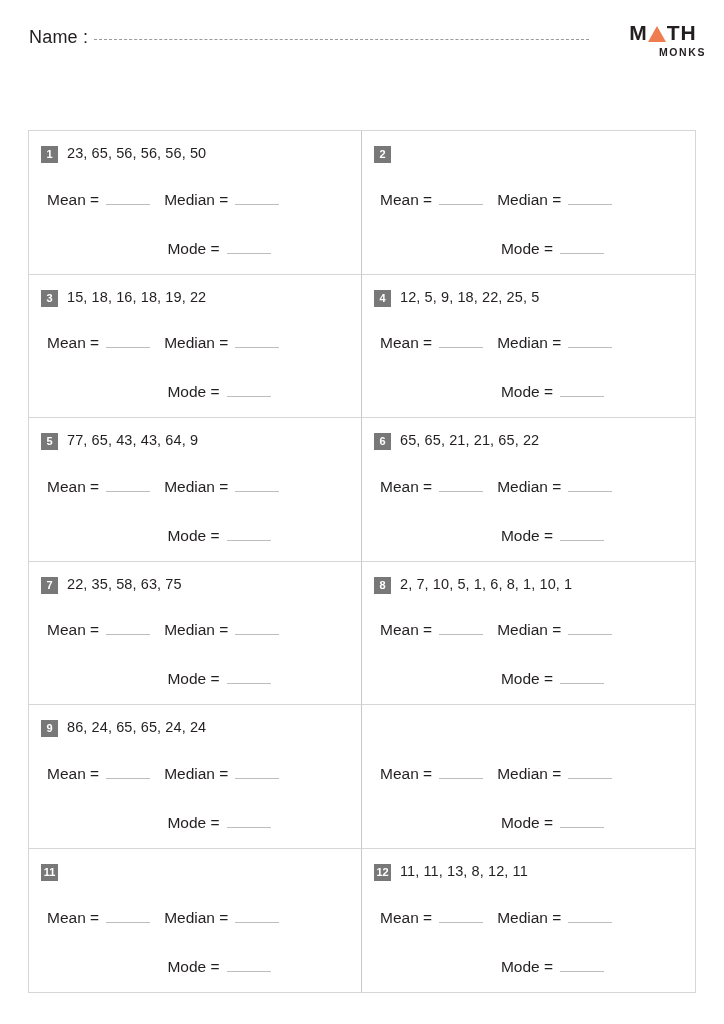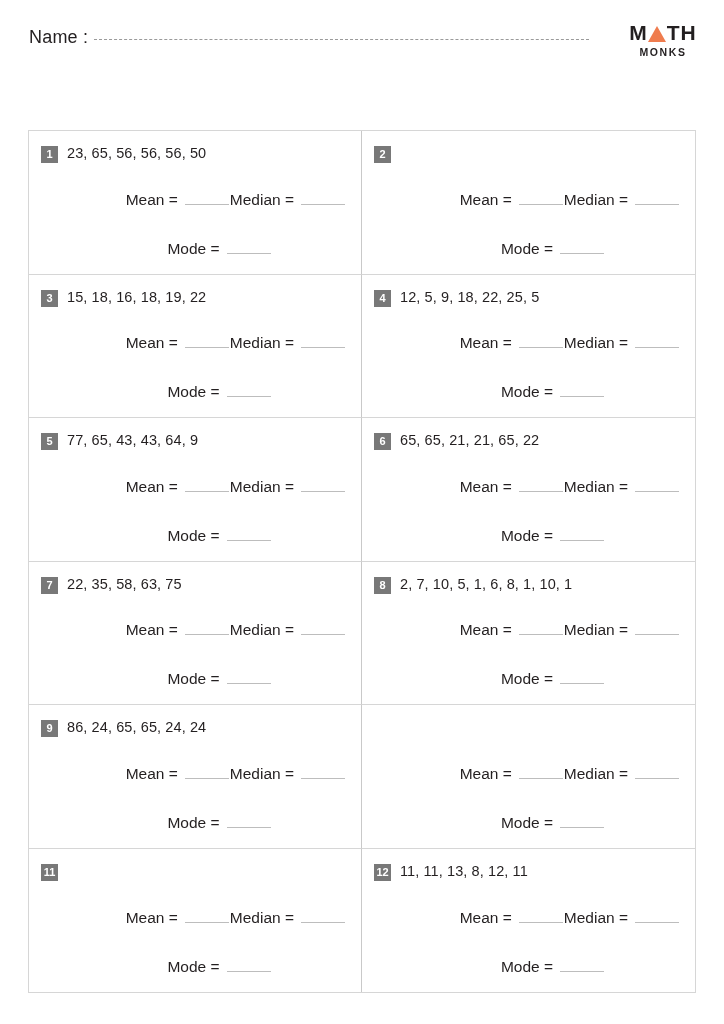--- a/index.html
+++ b/index.html
@@ -75,20 +75,21 @@
     position: relative;
     top: 1px;
   }
   .logo-bottom {
     font-family: "Liberation Sans", sans-serif;
     font-size: 10.5px;
     font-weight: 700;
     letter-spacing: 1.6px;
     color: #231f20;
     margin-top: 4px;
+    text-align: right;
   }
 
   .worksheet-title {
     position: absolute;
     left: 28px;
     top: 62px;
     font-family: "Liberation Serif", serif;
     font-size: 37px;
     font-weight: 400;
     color: #1a1a1a;
@@ -149,23 +150,23 @@
     letter-spacing: 0.1px;
     white-space: nowrap;
   }
 
   .answers {
     margin-top: auto;
     margin-bottom: 6px;
   }
   .ans-row-1 {
     display: flex;
-    justify-content: flex-end;
+    justify-content: flex-start;
     align-items: baseline;
-    gap: 1px;
+    gap: 14px;
     padding-left: 6px;
   }
   .ans-row-2 {
     display: flex;
     justify-content: center;
     align-items: center;
     margin-top: 30px;
     padding-left: 52px;
   }
   .ans-item {

